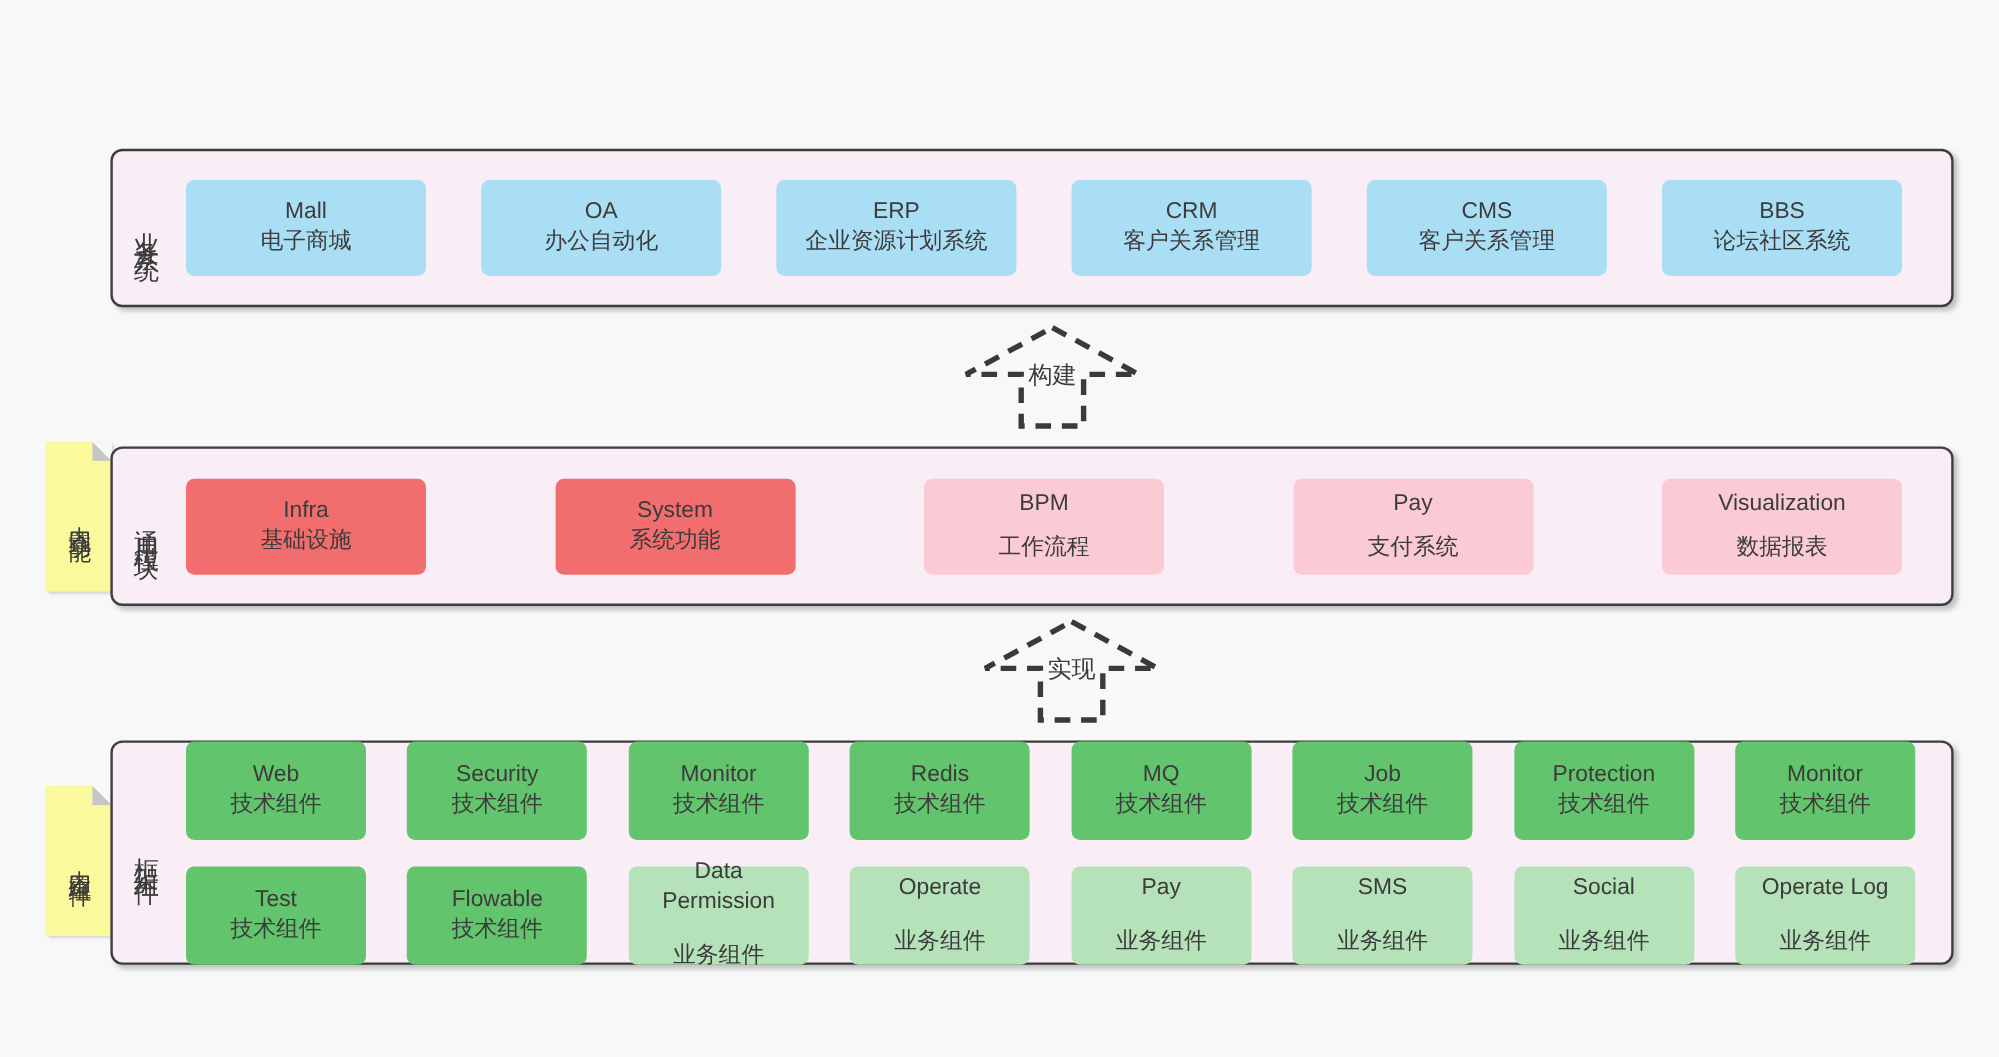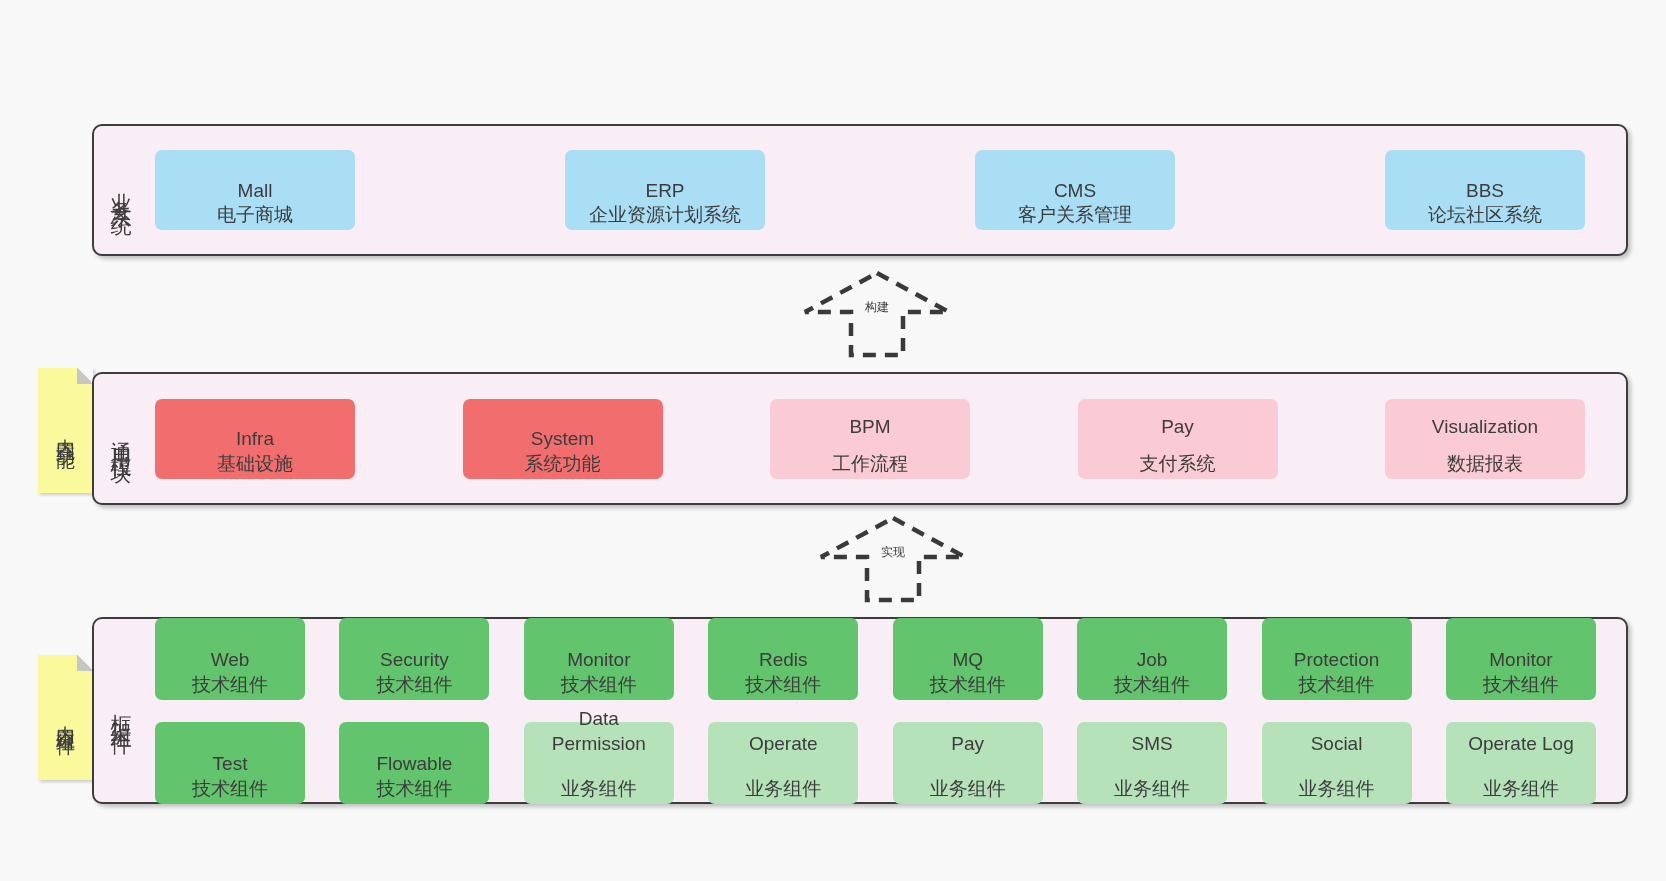--- a/index.html
+++ b/index.html
@@ -52,21 +52,21 @@
 
   .boxes {
     position:absolute; left:61px; right:41px; top:0; bottom:0;
     display:flex; flex-direction:column; justify-content:center; gap:22px;
   }
   .panel-components .boxes { right:30px; }
   .box-row { display:flex; justify-content:space-between; }
 
   .box {
     width:200px; height:80px; border-radius:7px; box-sizing:border-box;
-    display:flex; flex-direction:column; justify-content:flex-end; align-items:center;
+    display:flex; flex-direction:column; justify-content:center; align-items:center;
     text-align:center; line-height:1.3; padding:2px 18px;
   }
   .panel-components .box { width:150px; height:82px; }
   .box-title, .box-sub { font-size:19px; }
 
   .v-blue        { background: var(--blue,  #a9def5); }
   .v-red         { background: var(--red,   #f26e6e); }
   .v-pink        { background: var(--pink,  #fbcbd5); gap: 12px; }
   .v-green       { background: var(--green, #62c46c); }
   .v-light_green { background: var(--light_green, #b5e2b9); gap: 20px; }
@@ -76,21 +76,21 @@
   .arrow-build     { left:802px; top:270px; }
   .arrow-implement { left:818px; top:515px; }
   .arrow svg { position:absolute; inset:0; }
   .arrow polygon {
     fill:none; stroke: var(--arrow_stroke, #3a3a3a);
     stroke-width:4.5; stroke-dasharray:13 9;
   }
   .arrow-label {
     position:absolute; left:50%; top:29px; transform:translateX(-50%);
     background: var(--page_bg, #f8f8f8);
-    padding:0 3px; font-size:12px; white-space:nowrap;
+    padding:0 3px; font-size:20px; white-space:nowrap;
   }
 </style>
 </head>
 <body>
 
 <div class="canvas">
 
   <div class="tag tag-modules">
     <span class="tag-fold"></span>
     <span class="tag-text">内置功能</span>
@@ -102,26 +102,34 @@
 
   <section class="panel panel-business">
     <div class="panel-label">业务系统</div>
     <div class="boxes">
         <div class="box-row">
   <div class="box v-blue">
     <div class="box-title">Mall</div>
     <div class="box-sub">电子商城</div>
   </div>
 
+  <div class="box v-blue">
+    <div class="box-title">OA</div>
+    <div class="box-sub">办公自动化</div>
+  </div>
 
   <div class="box v-blue">
     <div class="box-title">ERP</div>
     <div class="box-sub">企业资源计划系统</div>
   </div>
 
+  <div class="box v-blue">
+    <div class="box-title">CRM</div>
+    <div class="box-sub">客户关系管理</div>
+  </div>
 
   <div class="box v-blue">
     <div class="box-title">CMS</div>
     <div class="box-sub">客户关系管理</div>
   </div>
 
   <div class="box v-blue">
     <div class="box-title">BBS</div>
     <div class="box-sub">论坛社区系统</div>
   </div>

